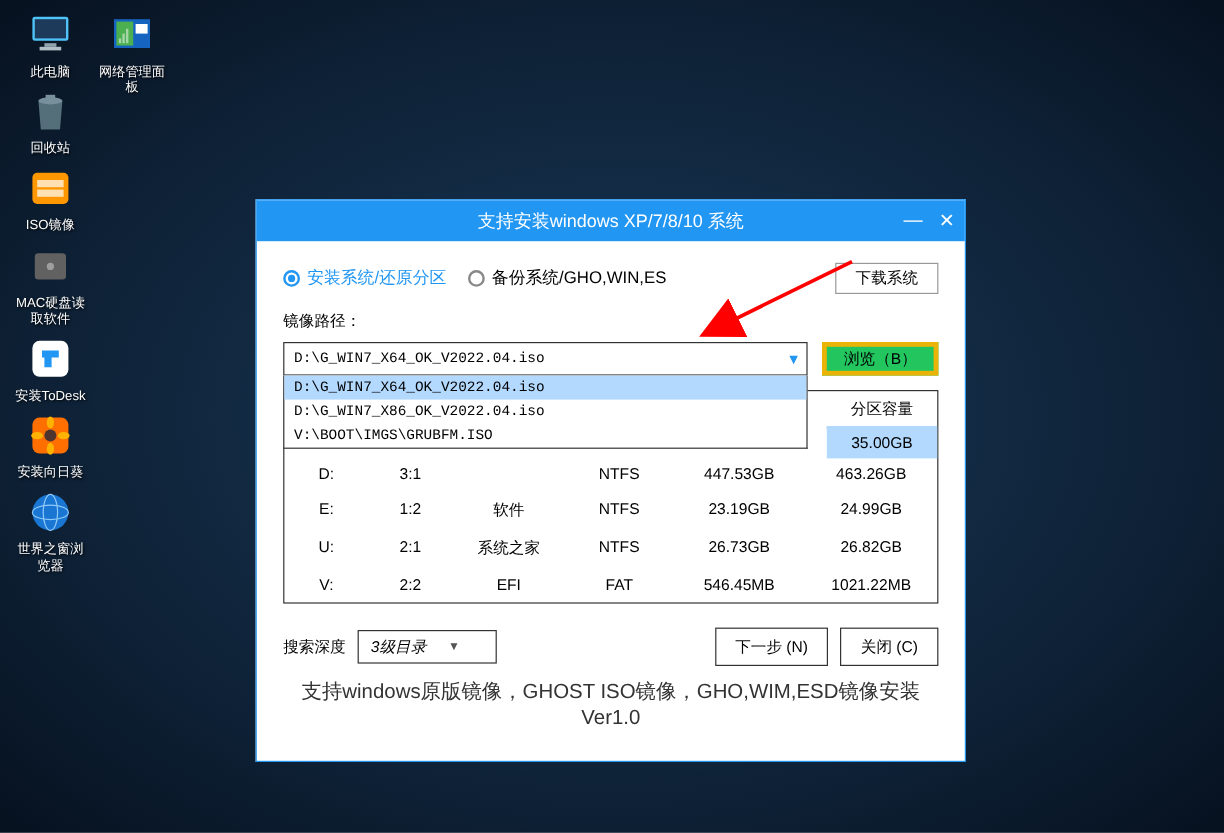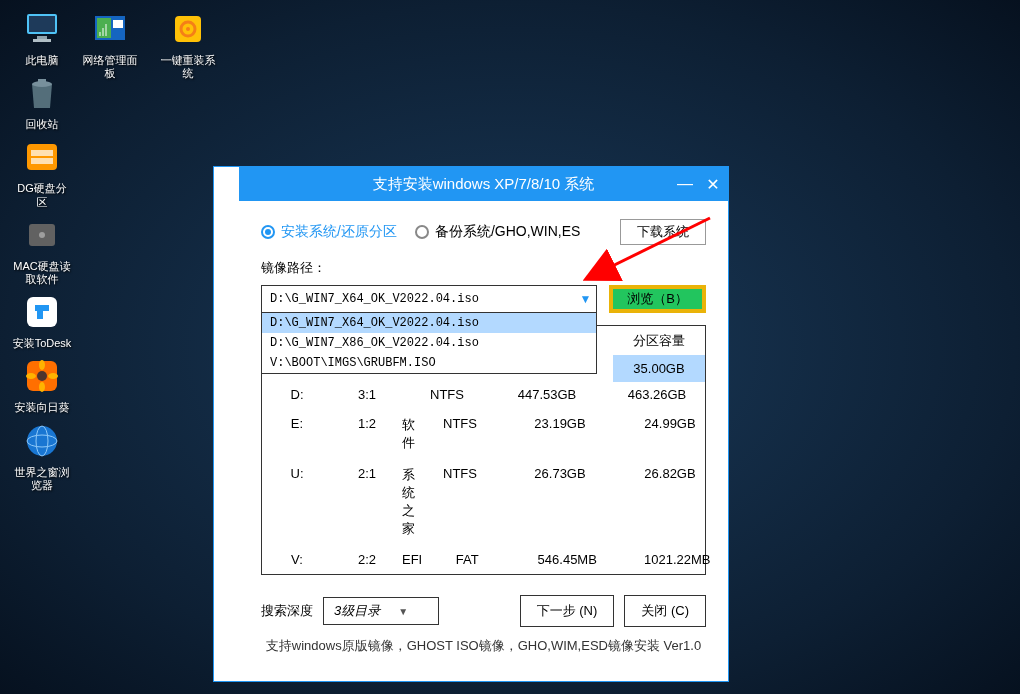--- a/index.html
+++ b/index.html
@@ -51,26 +51,25 @@
   text-shadow: 1px 1px 2px #000;
   line-height: 1.2;
   max-width: 68px;
 }
 
 
 .dialog {
   position: absolute;
   top: 166px;
   left: 213px;
-  width: 516px;
+  width: 592px;
   background: #fff;
   border: 1px solid #2196f3;
   display: flex;
   flex-direction: column;
-  padding-left: 25px;
 }
 .titlebar {
   height: 34px;
   background: #2196f3;
   color: #fff;
   display: flex;
   align-items: center;
   justify-content: center;
   position: relative;
   font-size: 15px;
@@ -265,21 +264,21 @@
   border: 1px solid #333;
   padding: 6px 16px;
   font-size: 13px;
   background: #fff;
   cursor: pointer;
 }
 .spacer { flex: 1; }
 
 .footer-text {
   text-align: center;
-  font-size: 13px;
+  font-size: 17px;
   color: #333;
   padding: 10px 0 14px 0;
 }
 </style>
 </head>
 <body>
 
 <div class="desktop-icons">
   <div class="desktop-icon">
     <div class="ic">
@@ -303,21 +302,21 @@
     <div class="label">回收站</div>
   </div>
   <div class="desktop-icon">
     <div class="ic">
       <svg width="42" height="42" viewBox="0 0 42 42">
           <rect x="6" y="8" width="30" height="26" rx="4" fill="#ff9800"></rect>
           <rect x="10" y="14" width="22" height="6" fill="#ffe0b2"></rect>
           <rect x="10" y="22" width="22" height="6" fill="#ffe0b2"></rect>
         </svg>
     </div>
-    <div class="label">DG硬盘分区</div>
+    <div class="label">ISO镜像</div>
   </div>
   <div class="desktop-icon">
     <div class="ic">
       <svg width="42" height="42" viewBox="0 0 42 42">
           <rect x="8" y="10" width="26" height="22" rx="3" fill="#616161"></rect>
           <circle cx="21" cy="21" r="3" fill="#9e9e9e"></circle>
         </svg>
     </div>
     <div class="label">MAC硬盘读取软件</div>
   </div>
@@ -363,30 +362,20 @@
       <svg width="42" height="42" viewBox="0 0 42 42">
           <rect x="6" y="8" width="30" height="24" fill="#1565c0"></rect>
           <rect x="8" y="10" width="14" height="20" fill="#4caf50"></rect>
           <rect x="10" y="24" width="2" height="4" fill="#a5d6a7"></rect>
           <rect x="13" y="20" width="2" height="8" fill="#a5d6a7"></rect>
           <rect x="16" y="16" width="2" height="12" fill="#a5d6a7"></rect>
           <rect x="24" y="12" width="10" height="8" fill="#fff"></rect>
         </svg>
     </div>
     <div class="label">网络管理面板</div>
-  </div>
-  <div class="desktop-icon">
-    <div class="ic">
-      <svg width="42" height="42" viewBox="0 0 42 42">
-          <rect x="8" y="8" width="26" height="26" rx="4" fill="#ffc107"></rect>
-          <circle cx="21" cy="21" r="7" fill="none" stroke="#f57f17" stroke-width="3"></circle>
-          <circle cx="21" cy="21" r="2" fill="#f57f17"></circle>
-        </svg>
-    </div>
-    <div class="label">一键重装系统</div>
   </div>
 </div>
 
 <div class="dialog">
   <div class="titlebar">
     <span>支持安装windows XP/7/8/10 系统</span>
     <div class="controls">
       <span class="ctrl">—</span>
       <span class="ctrl">✕</span>
     </div>

